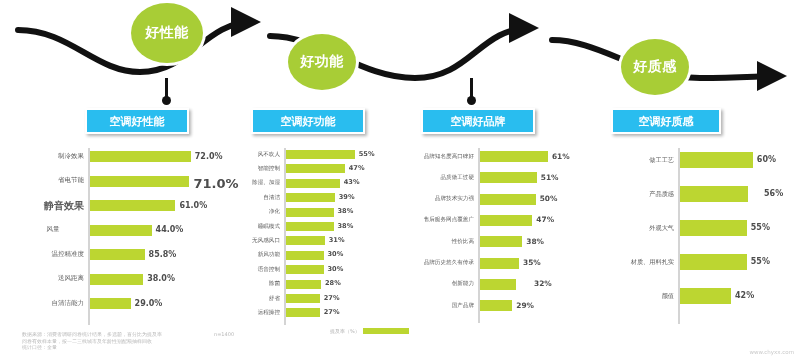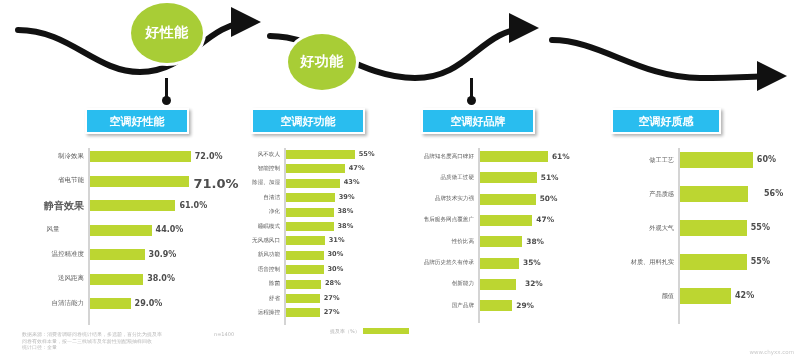--- a/index.html
+++ b/index.html
@@ -80,41 +80,44 @@
   <div class="hdr" style="left:251px;top:108px;width:110px;">
     <span>空调好功能</span>
   </div>
 
   <div class="stem" style="left:470px;top:78px;height:22px;"></div>
   <div class="dot" style="left:467px;top:96px;"></div>
   <div class="hdr" style="left:421px;top:108px;width:110px;">
     <span>空调好品牌</span>
   </div>
 
+  <div class="pill" style="left:621px;top:39px;width:68px;height:56px;">
+    <span>好质感</span>
+  </div>
   <div class="hdr" style="left:611px;top:108px;width:106px;">
     <span>空调好质感</span>
   </div>
 
   <div class="panel" id="panel0" style="left:22px;top:148px;width:200px;height:180px;">
       <div class="axis" style="left: 66px; height: 176.5px;"></div>
       <div class="cat" style="left: 0px; width: 62px; top: 4.5px; font-size: 6.5px;">制冷效果</div>
       <div class="bar" style="left: 68px; top: 3px; width: 100.8px; height: 11px;"></div>
       <div class="val" style="left: 172.8px; top: 3.5px; font-size: 8px;">72.0%</div>
       <div class="cat" style="left: 0px; width: 62px; top: 29px; font-size: 6.5px;">省电节能</div>
       <div class="bar" style="left: 68px; top: 27.5px; width: 99.4px; height: 11px;"></div>
       <div class="val" style="left: 171.4px; top: 28px; font-size: 13px;">71.0%</div>
       <div class="cat" style="left: 0px; width: 62px; top: 53.5px; font-size: 10px; font-weight: bold;">静音效果</div>
       <div class="bar" style="left: 68px; top: 52px; width: 85.4px; height: 11px;"></div>
       <div class="val" style="left: 157.4px; top: 52.5px; font-size: 8px;">61.0%</div>
       <div class="cat" style="left: 0px; width: 62px; top: 78px; font-size: 6.5px; text-align: center;">风量</div>
       <div class="bar" style="left: 68px; top: 76.5px; width: 61.6px; height: 11px;"></div>
       <div class="val" style="left: 133.6px; top: 77px; font-size: 8px;">44.0%</div>
       <div class="cat" style="left: 0px; width: 62px; top: 102.5px; font-size: 6.5px;">温控精准度</div>
       <div class="bar" style="left: 68px; top: 101px; width: 54.6px; height: 11px;"></div>
-      <div class="val" style="left: 126.6px; top: 101.5px; font-size: 8px;">30.9%</div>
+      <div class="val" style="left: 126.6px; top: 101.5px; font-size: 8px;">85.8%</div>
       <div class="cat" style="left: 0px; width: 62px; top: 127px; font-size: 6.5px;">送风距离</div>
       <div class="bar" style="left: 68px; top: 125.5px; width: 53.2px; height: 11px;"></div>
       <div class="val" style="left: 125.2px; top: 126px; font-size: 8px;">38.0%</div>
       <div class="cat" style="left: 0px; width: 62px; top: 151.5px; font-size: 6.5px;">自清洁能力</div>
       <div class="bar" style="left: 68px; top: 150px; width: 40.6px; height: 11px;"></div>
       <div class="val" style="left: 112.6px; top: 150.5px; font-size: 8px;">29.0%</div>
     </div>
   <div class="panel" id="panel1" style="left:236px;top:148px;width:150px;height:180px;">
       <div class="axis" style="left: 48px; height: 176.8px;"></div>
       <div class="cat" style="left: 0px; width: 44px; top: 2.5px; font-size: 5.6px;">风不吹人</div>
@@ -169,21 +172,21 @@
       <div class="bar" style="left: 82px; top: 66.9px; width: 52.3714px; height: 11px;"></div>
       <div class="val" style="left: 138.371px; top: 67.4px; font-size: 7.4px;">47%</div>
       <div class="cat" style="left: 0px; width: 76px; top: 89.7px; font-size: 5.6px;">性价比高</div>
       <div class="bar" style="left: 82px; top: 88.2px; width: 42.3429px; height: 11px;"></div>
       <div class="val" style="left: 128.343px; top: 88.7px; font-size: 7.4px;">38%</div>
       <div class="cat wrap" style="left: 0px; width: 76px; top: 111px; font-size: 5.6px;">品牌历史悠久有传承</div>
       <div class="bar" style="left: 82px; top: 109.5px; width: 39px; height: 11px;"></div>
       <div class="val" style="left: 125px; top: 110px; font-size: 7.4px;">35%</div>
       <div class="cat" style="left: 0px; width: 76px; top: 132.3px; font-size: 5.6px;">创新能力</div>
       <div class="bar" style="left: 82px; top: 130.8px; width: 35.6571px; height: 11px;"></div>
-      <div class="val" style="left: 127px; top: 131.3px; font-size: 7.4px;">32%</div>
+      <div class="val" style="left: 136px; top: 131.3px; font-size: 7.4px;">32%</div>
       <div class="cat" style="left: 0px; width: 76px; top: 153.6px; font-size: 5.6px;">国产品牌</div>
       <div class="bar" style="left: 82px; top: 152.1px; width: 32.3143px; height: 11px;"></div>
       <div class="val" style="left: 118.314px; top: 152.6px; font-size: 7.4px;">29%</div>
     </div>
   <div class="panel" id="panel3" style="left:600px;top:148px;width:185px;height:180px;">
       <div class="axis" style="left: 78px; height: 176px;"></div>
       <div class="cat" style="left: 0px; width: 74px; top: 8px; font-size: 6.2px;">做工工艺</div>
       <div class="bar" style="left: 80px; top: 4px; width: 72.8571px; height: 16px;"></div>
       <div class="val" style="left: 156.857px; top: 7px; font-size: 8px;">60%</div>
       <div class="cat" style="left: 0px; width: 74px; top: 42px; font-size: 6.2px;">产品质感</div>

